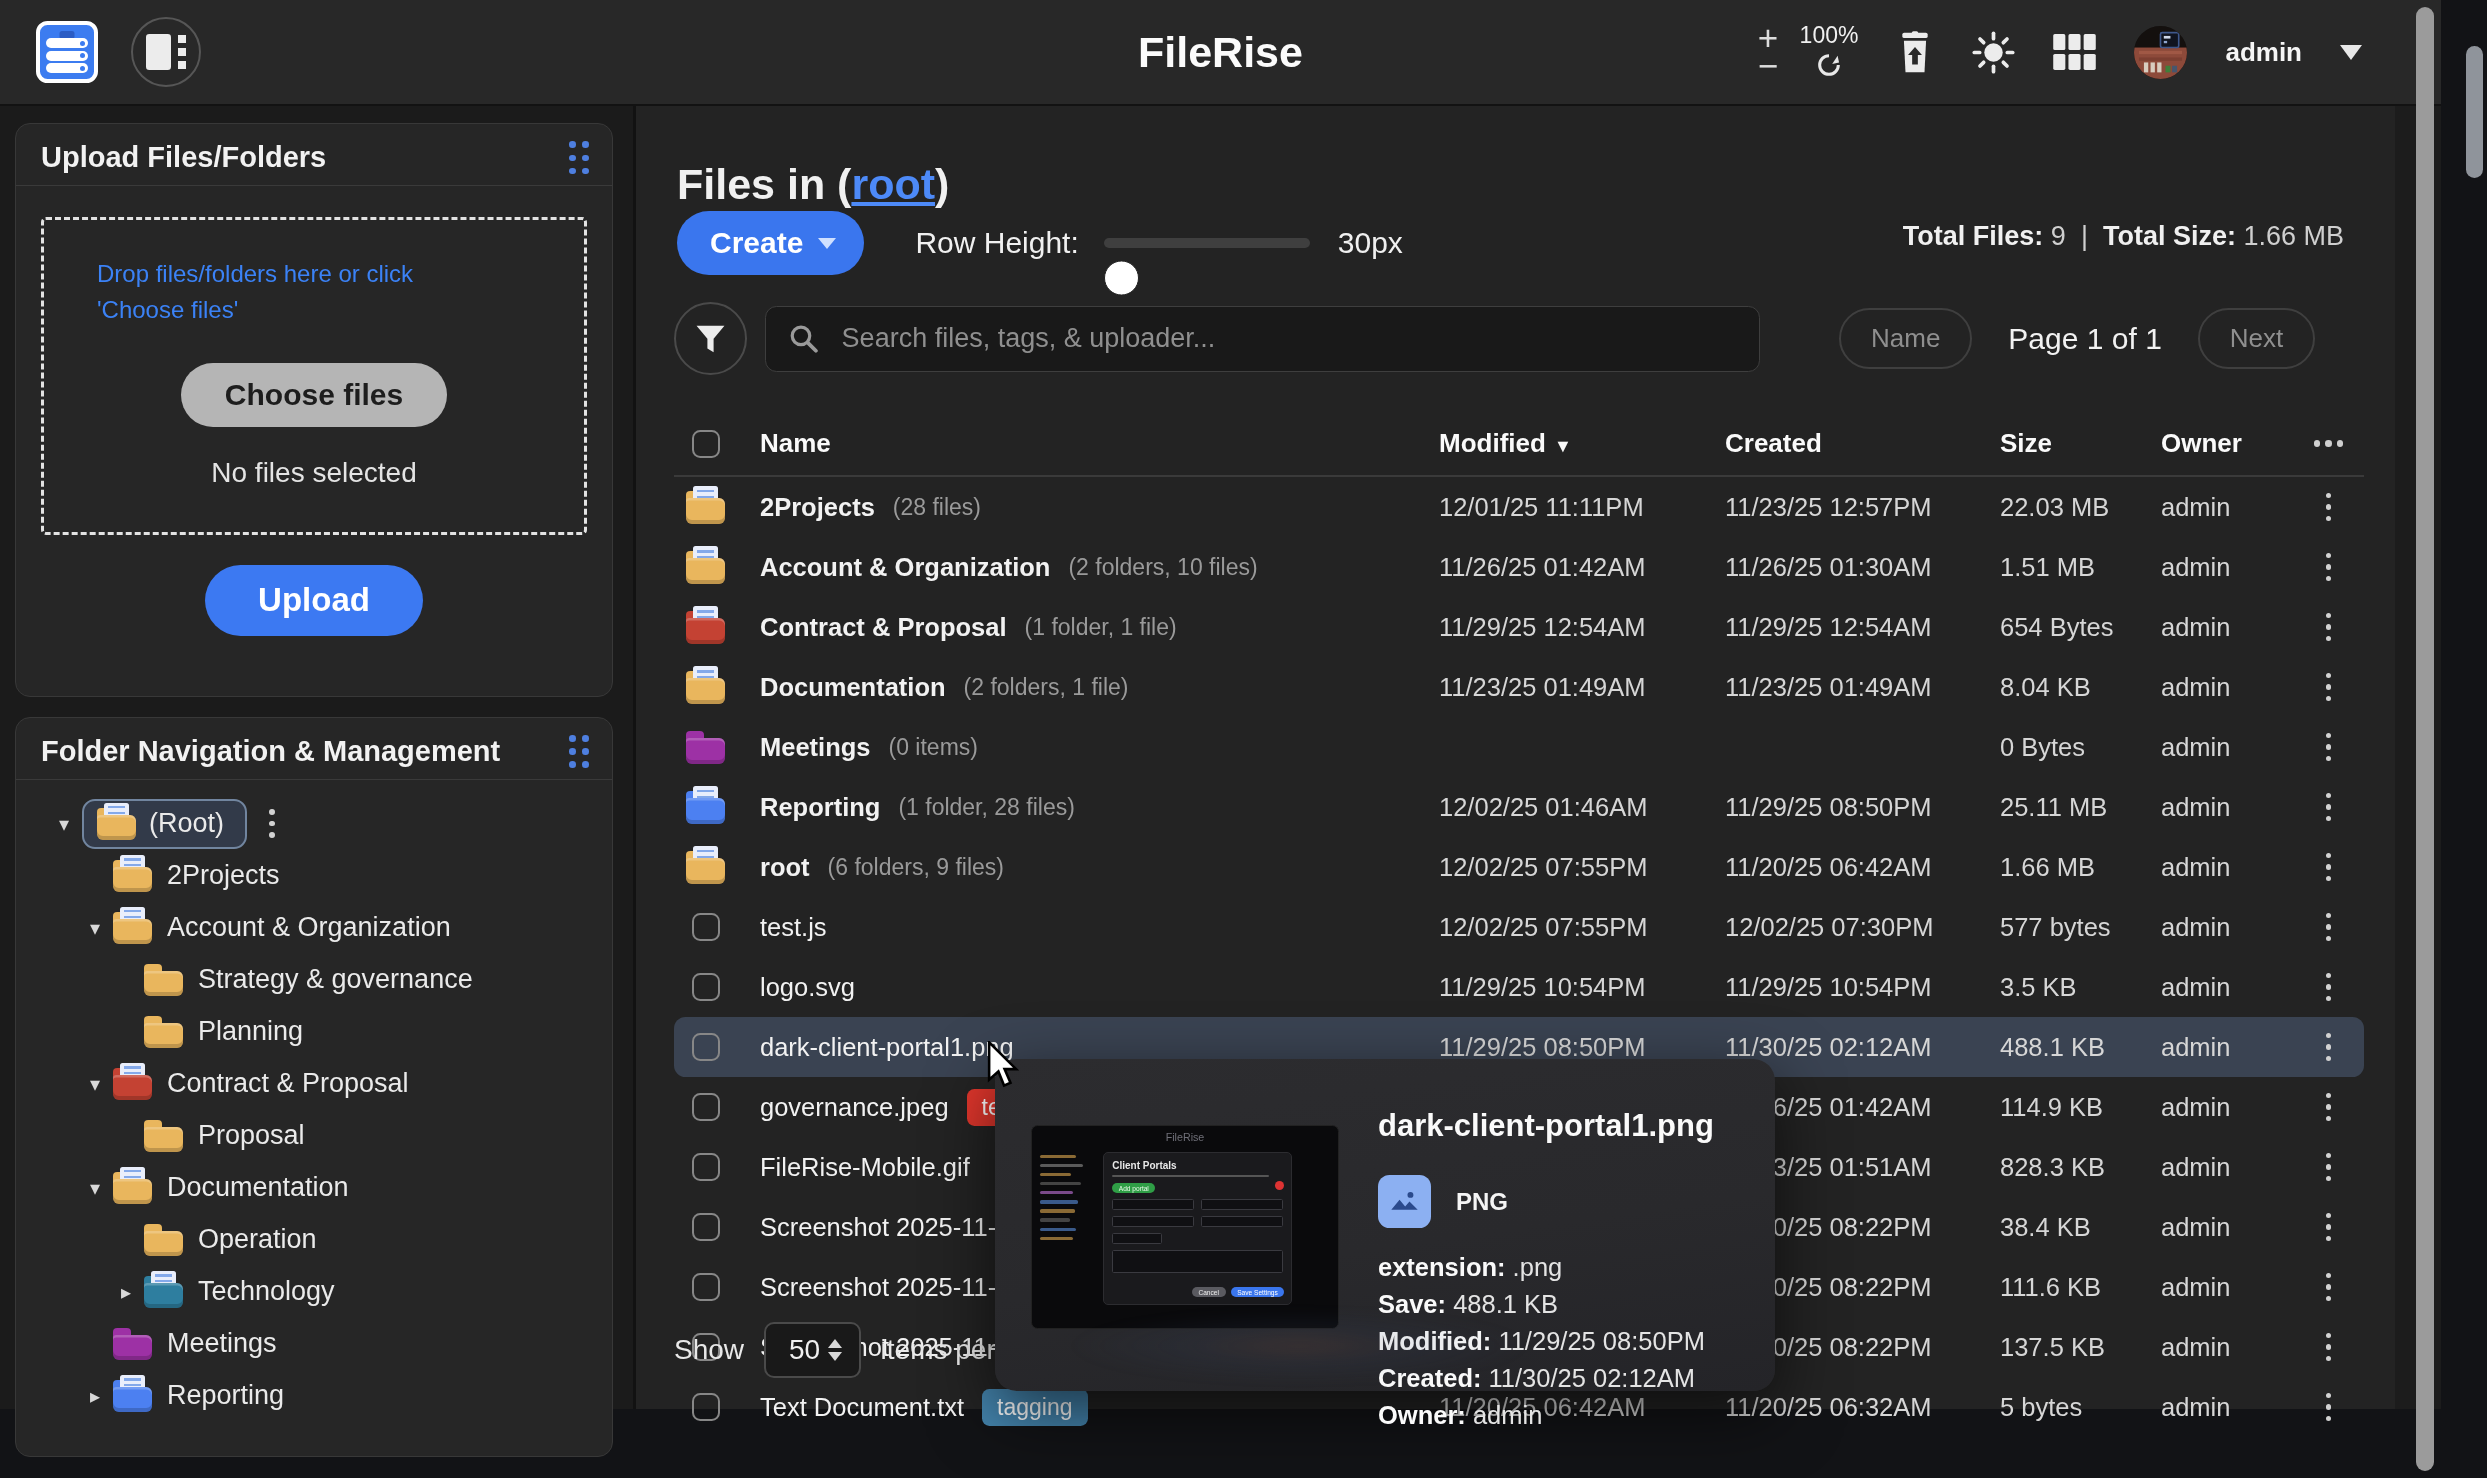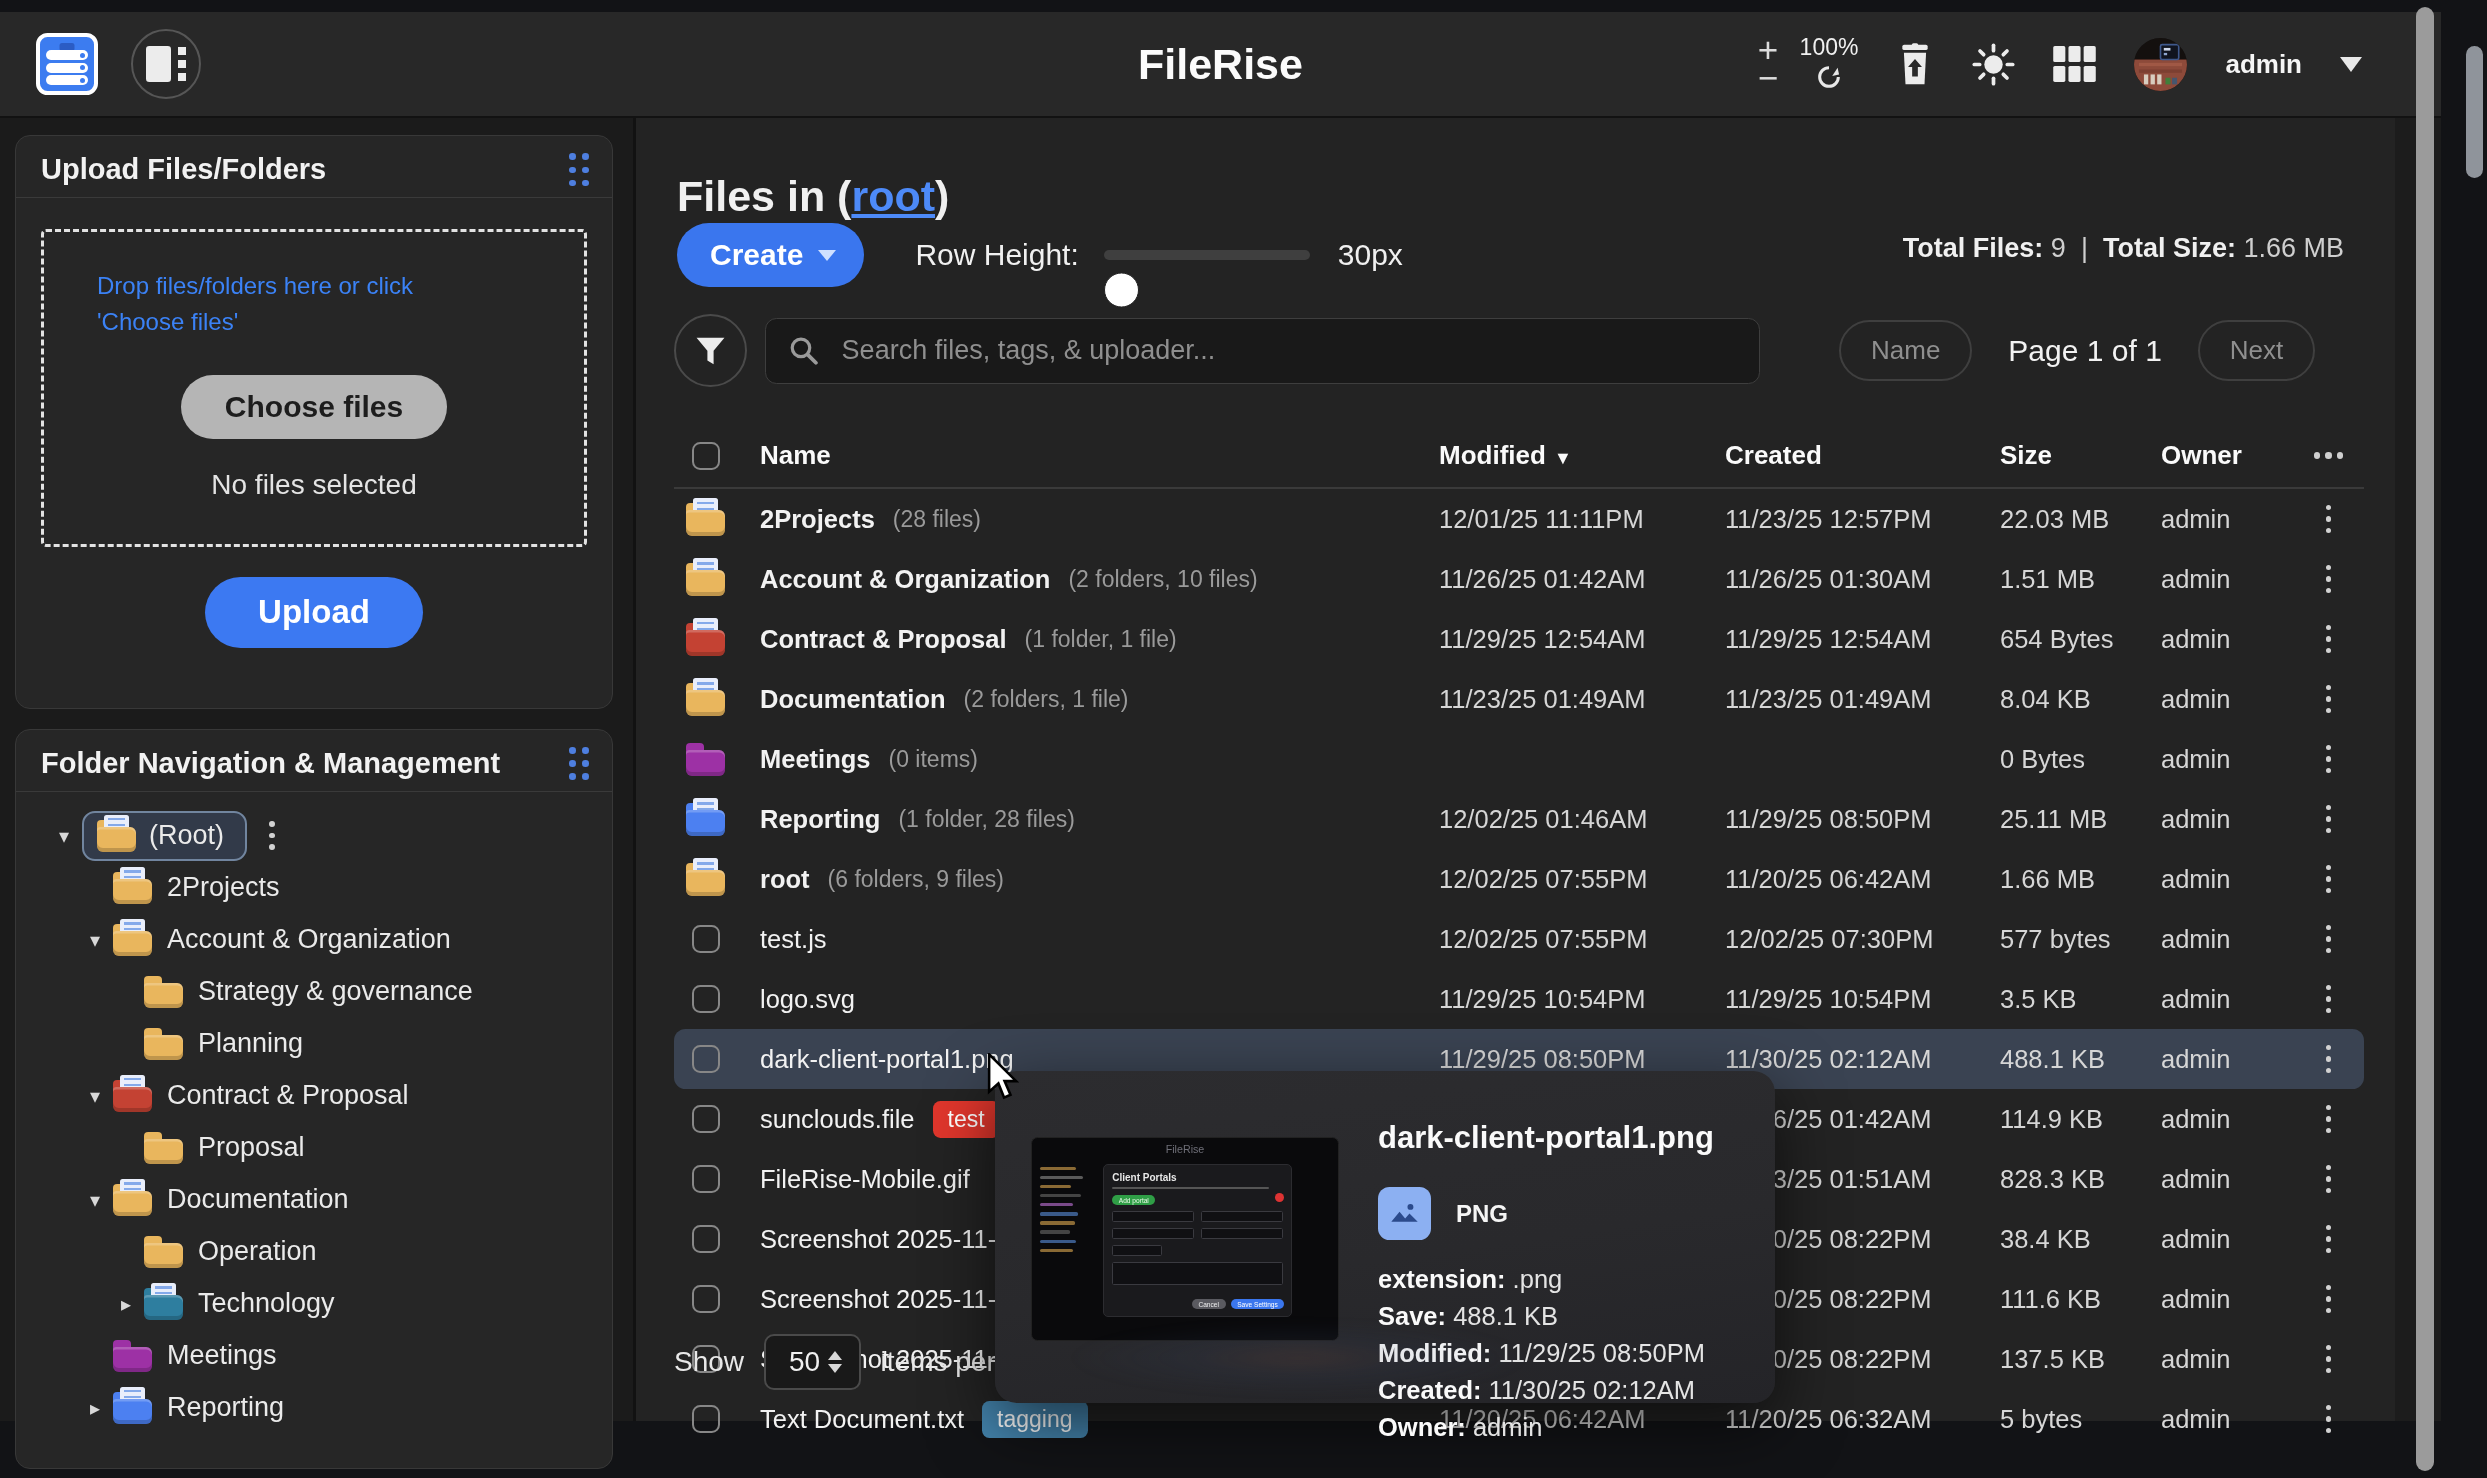--- a/index.html
+++ b/index.html
@@ -1,21 +1,21 @@
 <!DOCTYPE html>
 <html style="font-size:13px"><head>
 <meta charset="utf-8">
 <style>
   html,body{margin:0;padding:0}
   body{
     width:2487px;height:1479px;position:relative;overflow:hidden;
     background:#121316;font-family:"Liberation Sans",sans-serif;color:#eee;
     -webkit-font-smoothing:antialiased;
   }
-  .app{position:absolute;left:0;top:12px;width:2441px;height:1409px;background:#1c1c1c}
+  .app{position:absolute;left:0;top:0;width:2441px;height:1409px;background:#1c1c1c}
 
   
   .topbar{position:absolute;left:0;top:0;width:2441px;height:104px;background:#282828;
     border-bottom:2.5px solid #121212;display:flex;align-items:center;z-index:20}
   .logo{width:54px;height:54px;margin-left:36px;background:#3c7cf0;border:4.1px solid #fff;
     border-radius:11.5px;position:relative;flex:none}
   .logo .notch{position:absolute;left:50%;top:5.8px;transform:translateX(-50%);width:15px;height:8.2px;
     background:#2b5cc4;border-radius:2.5px}
   .logo .bar{position:absolute;left:5.8px;right:5.8px;height:10px;background:#fff;border-radius:5px}
   .logo .bar i{position:absolute;right:3.3px;top:2.5px;width:5px;height:5px;background:#3c7cf0;border-radius:50%}
@@ -692,21 +692,21 @@
                 <i></i>
                 <i></i>
               </span>
             </div>
   </div>
           <div class="trow ">
     <div class="c0">
               <span class="cb"></span>
             </div>
     <div class="cname">
-              <span class="nm file">sunclouds.file</span>
+              <span class="nm file">governance.jpeg</span>
               <span class="tag " style="background:#e0362c">test</span>
               <span class="tag empty" style="background:#4484ad"></span>
             </div>
     <div></div>
     <div>11/26/25 01:42AM</div>
     <div>114.9 KB</div>
     <div>admin</div>
     <div class="cact">
               <span class="kebab">
                 <i></i>

